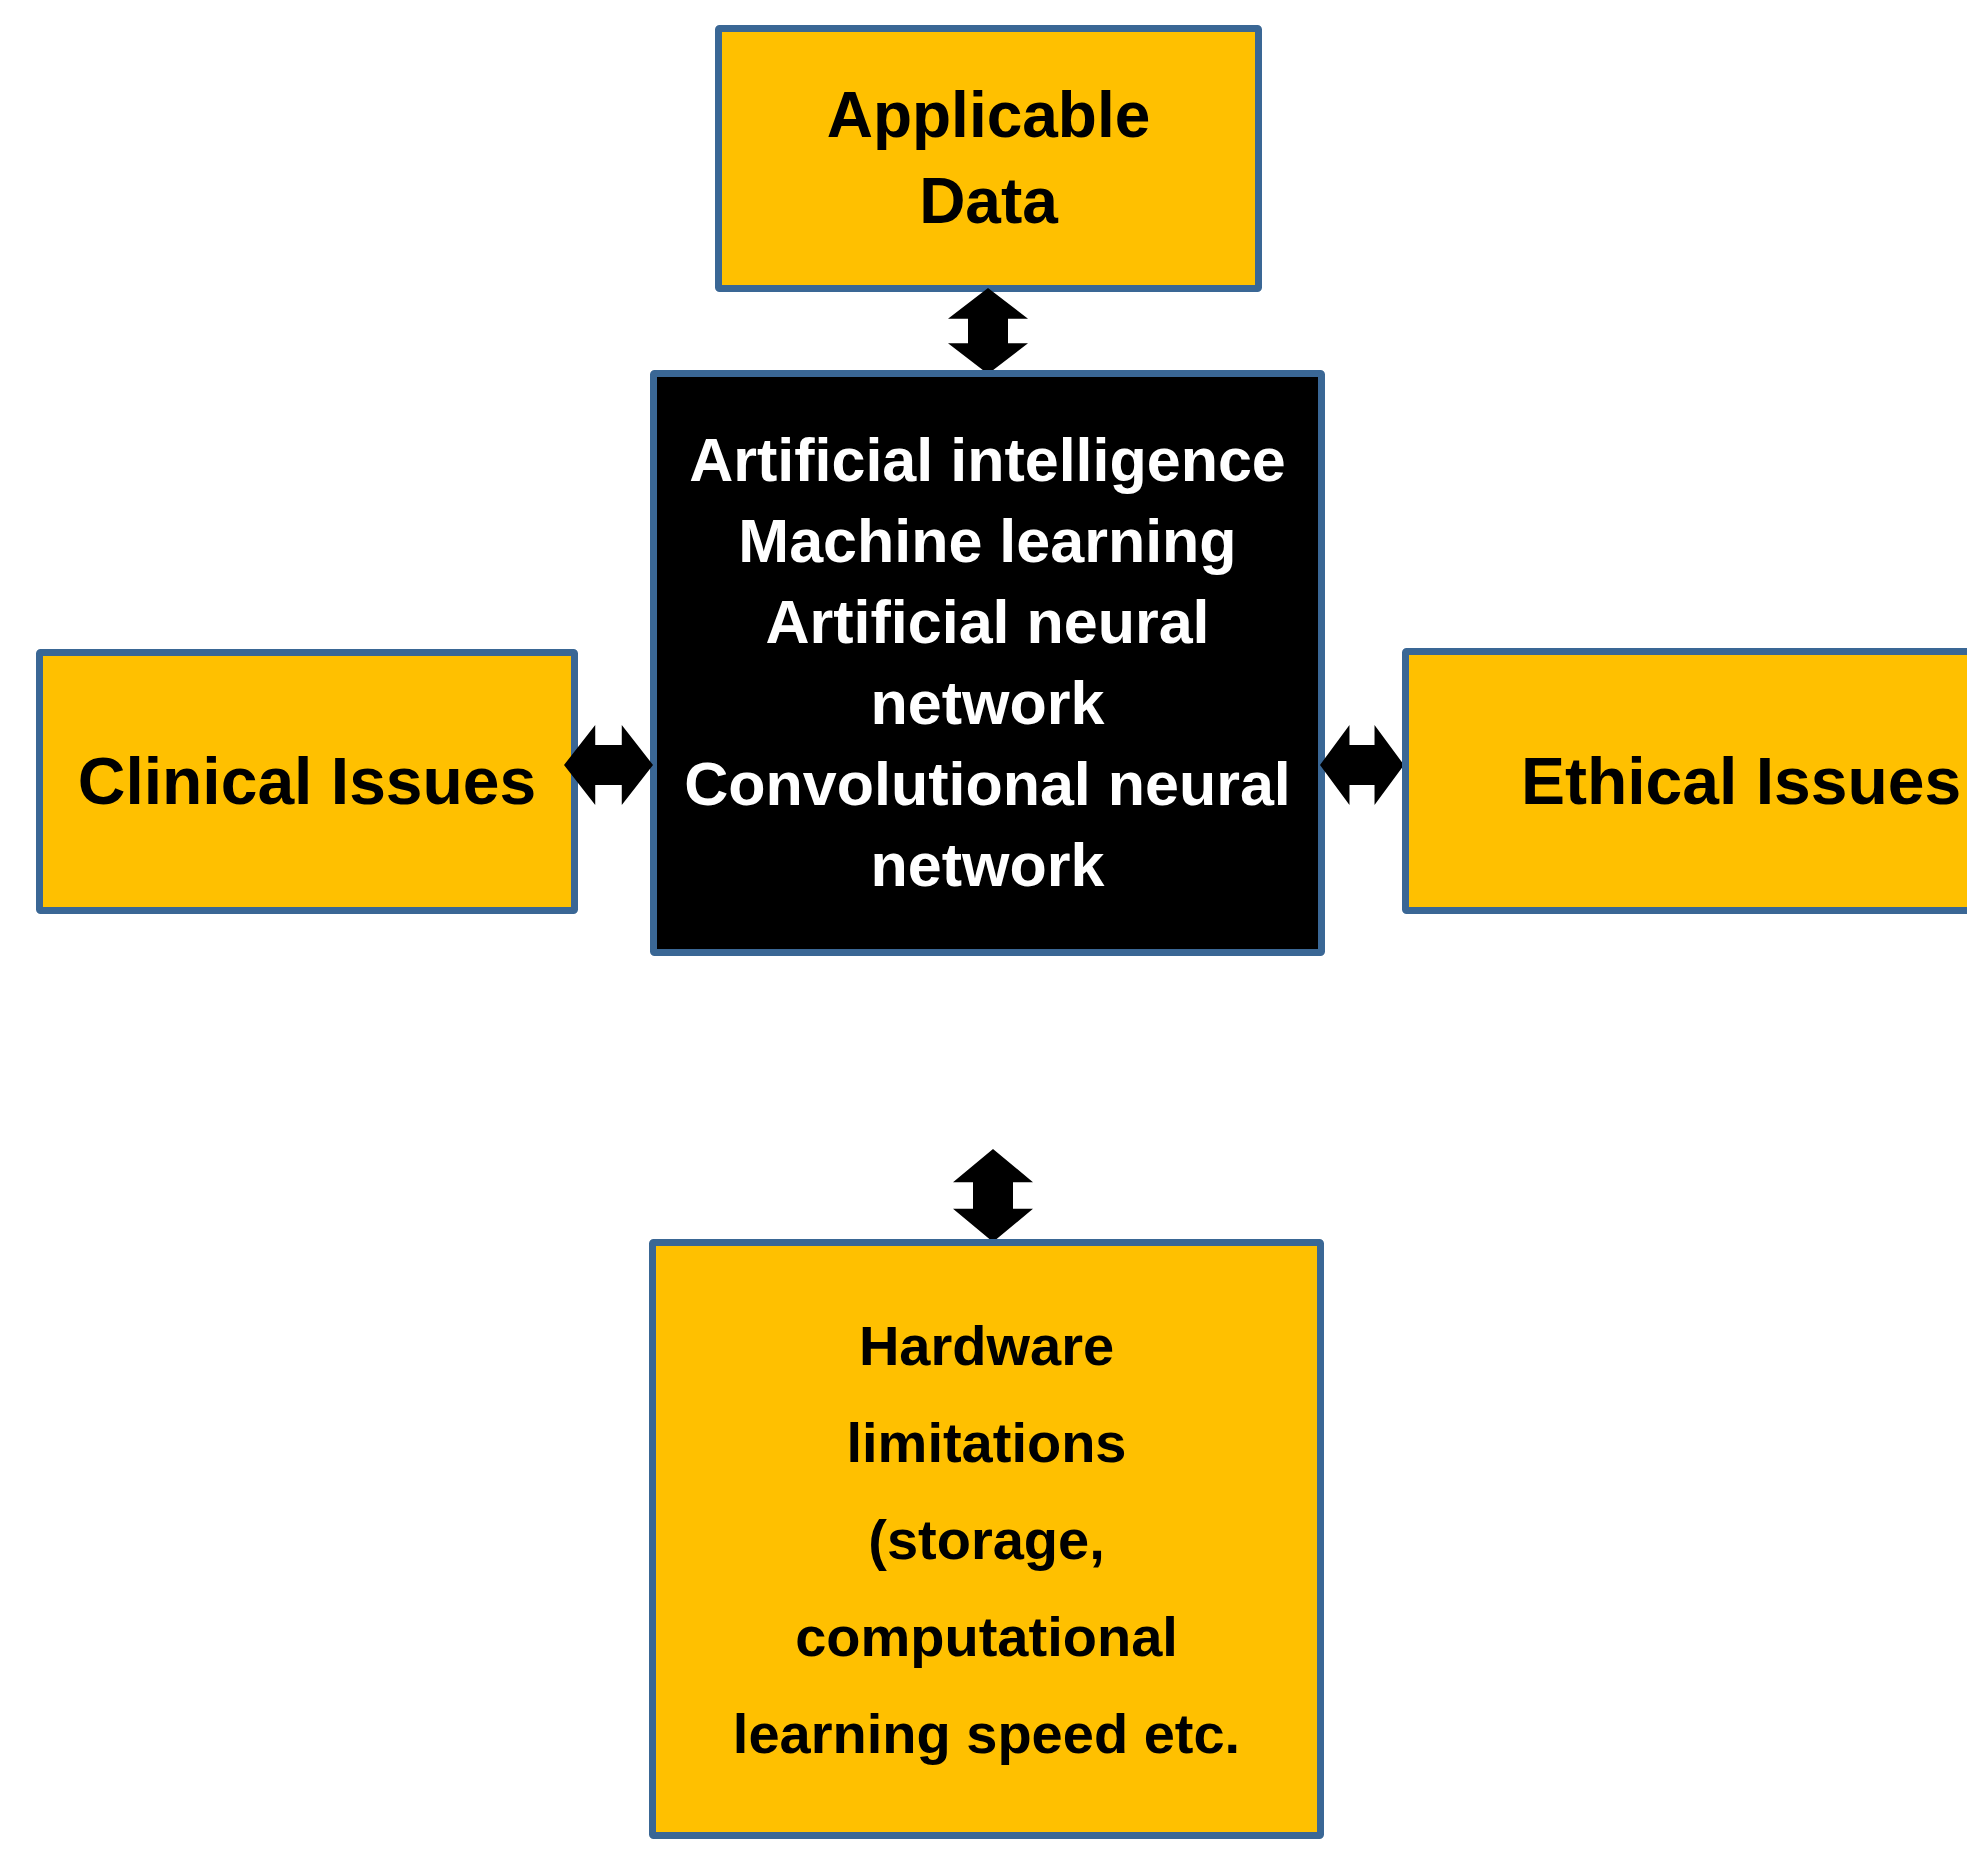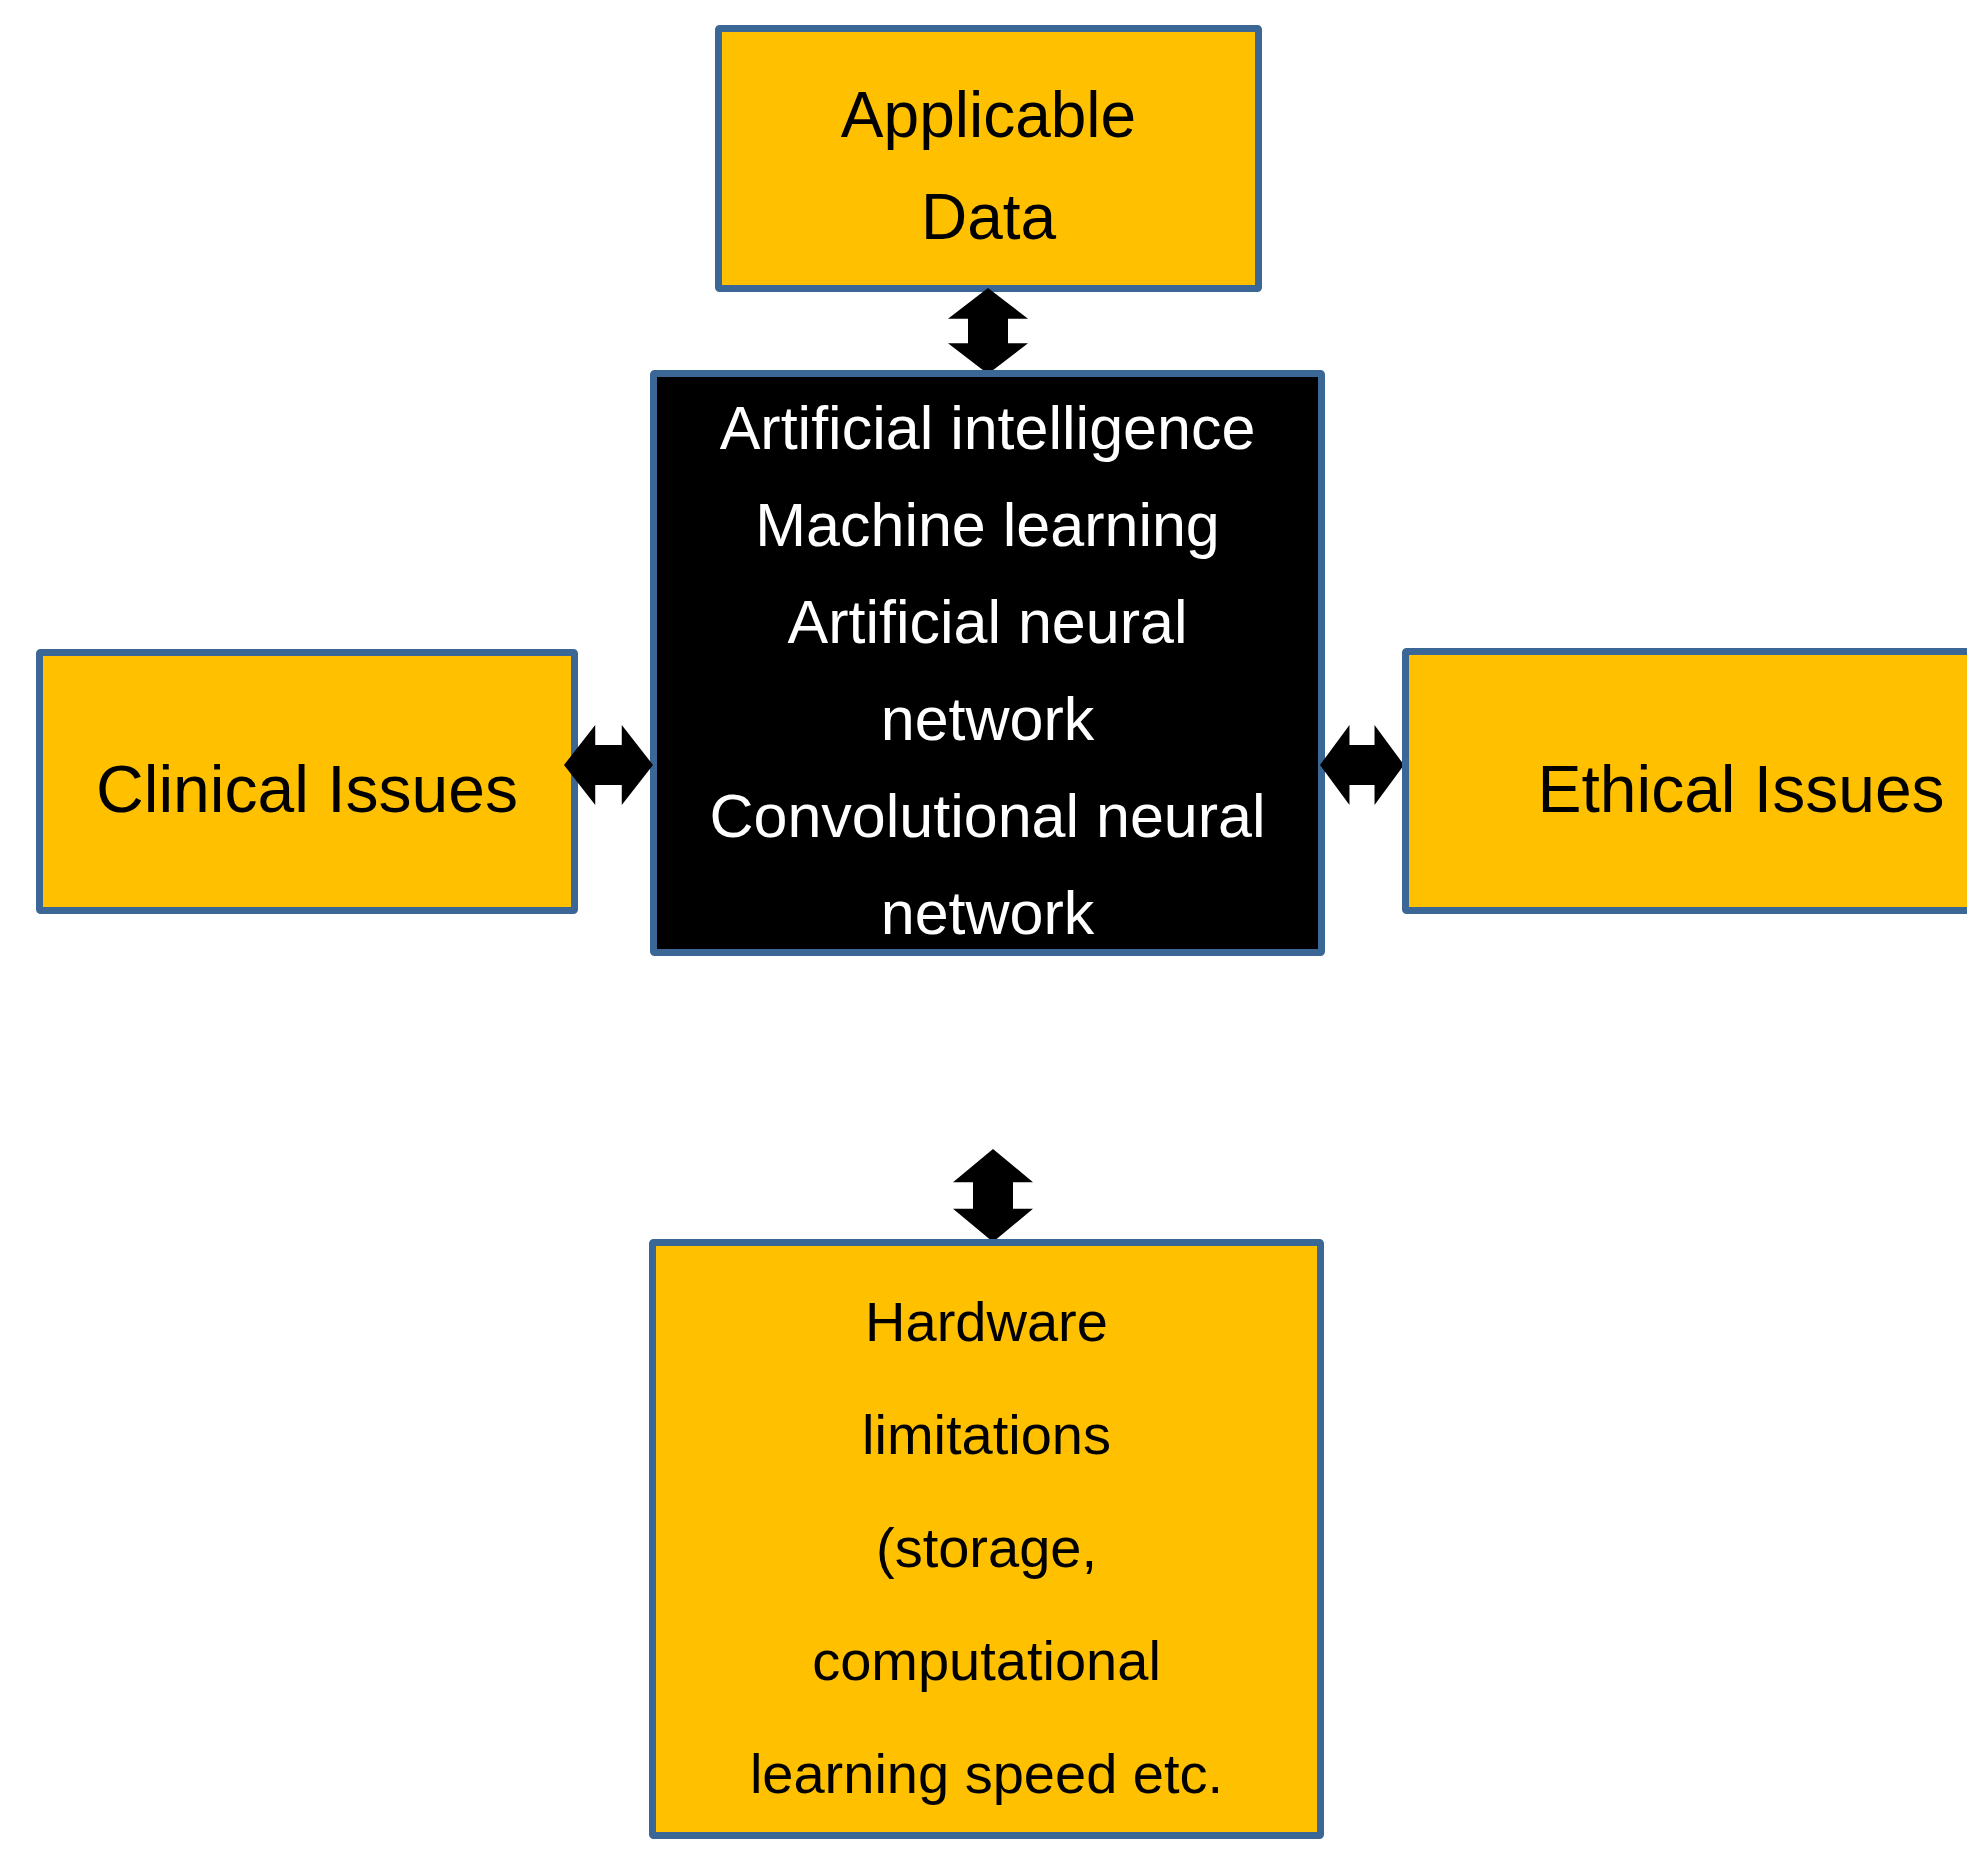--- a/index.html
+++ b/index.html
@@ -32,21 +32,21 @@
     text-align:center;
   }
   .node.yellow{
     background:var(--box_fill);
     color:var(--label_text);
   }
   .node.dark{
     background:var(--center_fill);
     color:var(--center_text);
   }
-  .line{display:block;white-space:nowrap;font-weight:400;margin-top:16px;}
+  .line{display:block;white-space:nowrap;font-weight:700;}
 
   
   .node-top{left:715px;top:24.5px;width:547px;height:267px;}
   .node-top .line{font-size:64px;line-height:86px;}
 
   
   .node-center{left:650px;top:370px;width:675px;height:586px;}
   .node-center .line{font-size:61px;line-height:81px;}
 
   

